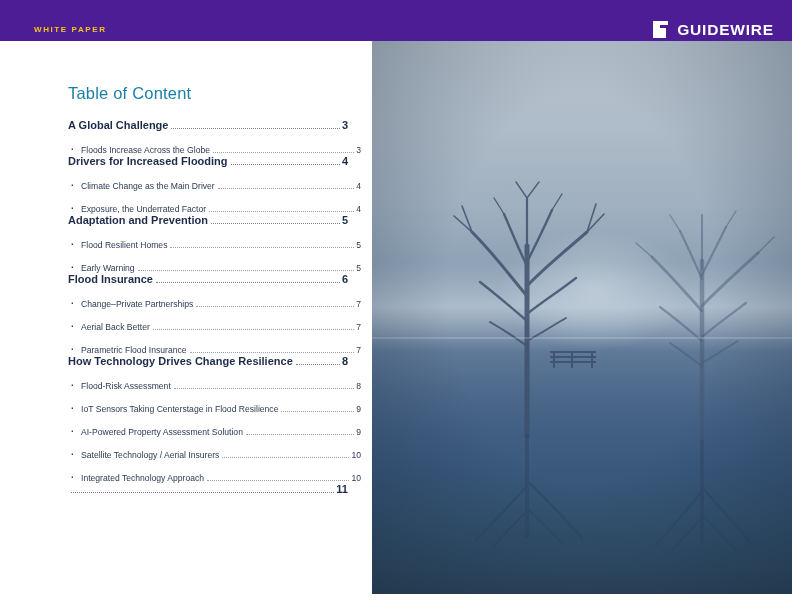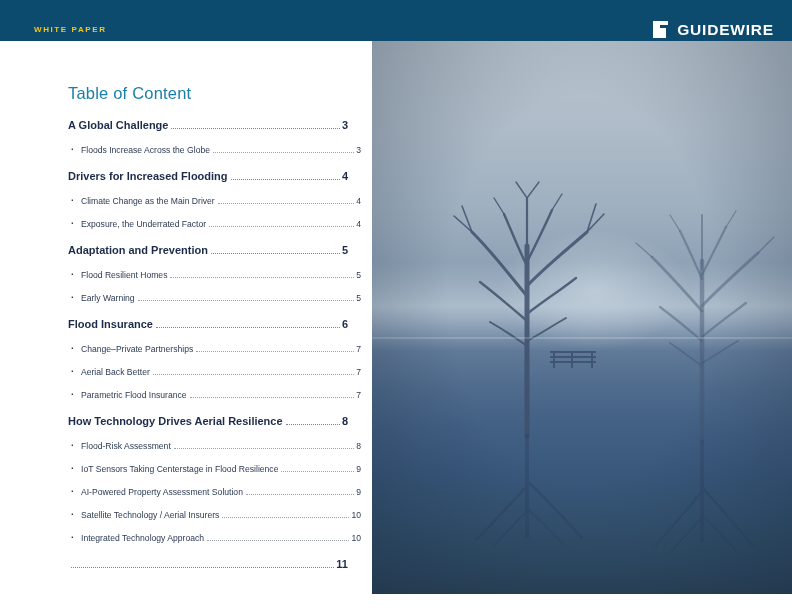--- a/index.html
+++ b/index.html
@@ -20,21 +20,21 @@
     background: #ffffff;
   }
 
   
   .header {
     position: absolute;
     left: 0;
     top: 0;
     width: 792px;
     height: 59px;
-    background: #0c4a6e;
+    background: #4c1d95;
     display: flex;
     align-items: center;
     justify-content: space-between;
   }
   .header-left {
     padding-left: 34px;
   }
   .kicker {
     color: #f5c518;
     font-size: 8px;
@@ -109,21 +109,20 @@
     height: 1px;
     min-width: 6px;
   }
   .entry .pg {
     flex: 0 0 auto;
     white-space: nowrap;
   }
 
   
   .lvl1 {
-    margin-top: 15px;
     margin-bottom: 0;
     color: #1d2b4a;
     font-size: 11px;
     font-weight: bold;
   }
   .lvl1 .dots {
     border-bottom: 1px dotted #7b8591;
     margin-bottom: 3px;
   }
   .lvl1 .pg { font-size: 11px; font-weight: bold; }
@@ -328,21 +327,21 @@
             <span class="pg">7</span>
           </li>
 
           <li class="entry lvl2">
             <span class="label">Parametric Flood Insurance</span>
             <span class="dots"></span>
             <span class="pg">7</span>
           </li>
 
           <li class="entry lvl1">
-            <span class="label">How Technology Drives Aerial Resilience</span>
+            <span class="label">How Technology Drives Change Resilience</span>
             <span class="dots"></span>
             <span class="pg">8</span>
           </li>
 
           <li class="entry lvl2">
             <span class="label">Flood-Risk Assessment</span>
             <span class="dots"></span>
             <span class="pg">8</span>
           </li>
 

